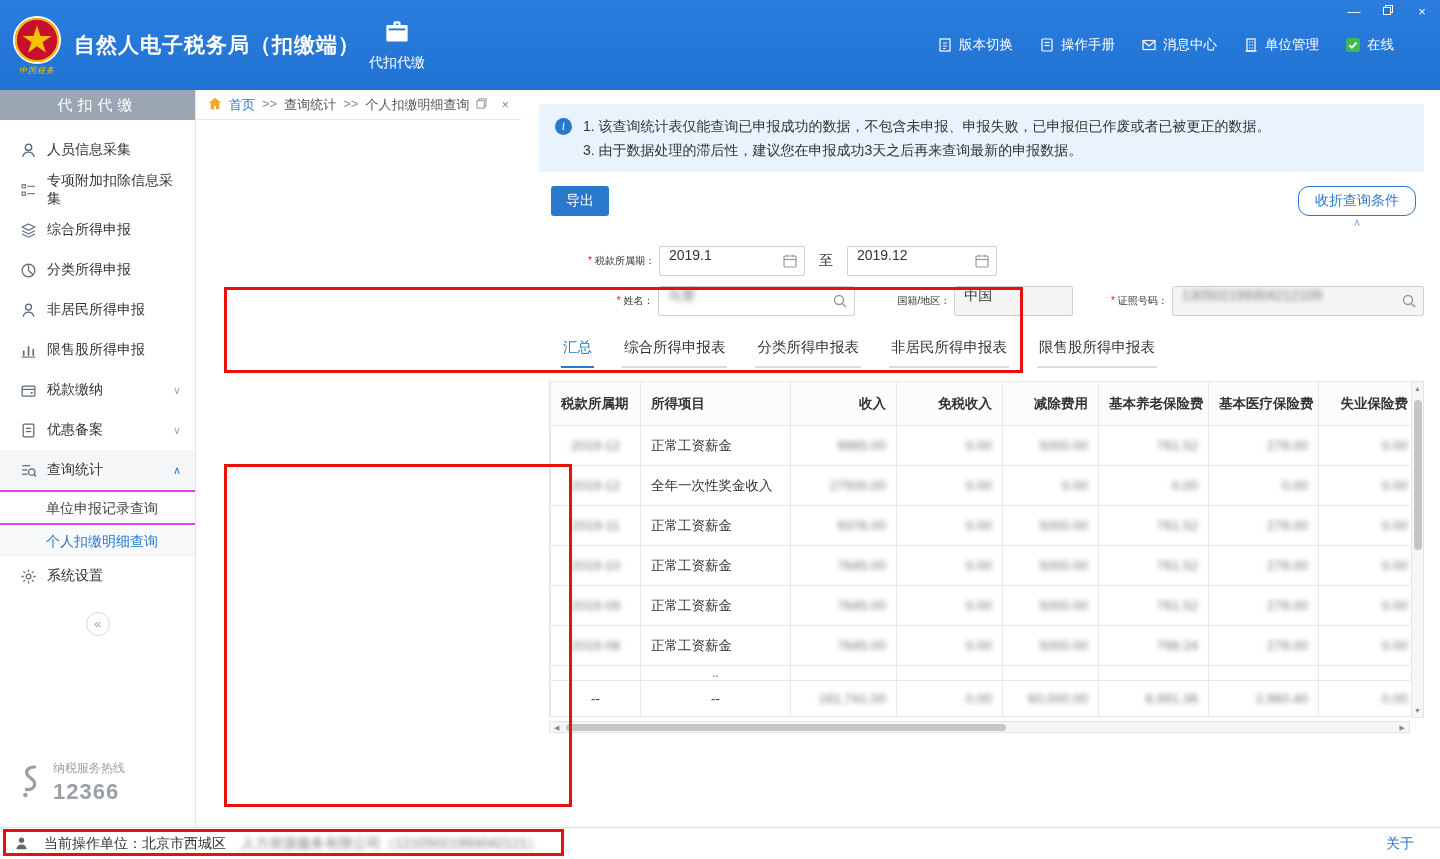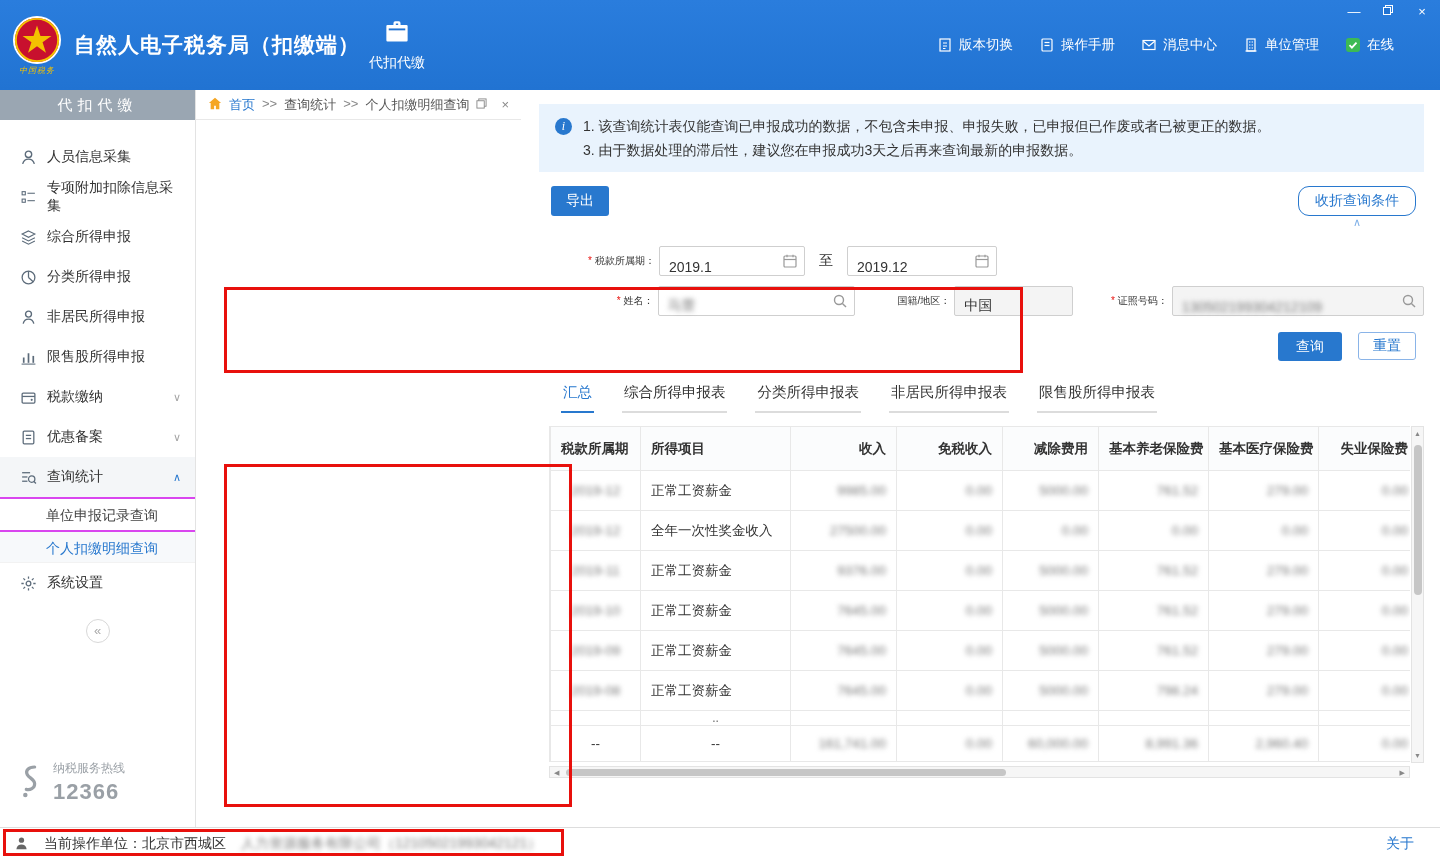--- a/index.html
+++ b/index.html
@@ -18,21 +18,21 @@
 .module-tab{position:absolute;left:352px;top:20px;width:90px;display:flex;flex-direction:column;align-items:center;gap:7px;font-size:14px;cursor:pointer}
 .top-nav{margin-left:auto;margin-right:46px;display:flex;align-items:center;gap:26px;font-size:13.5px}
 .tn-item{display:flex;align-items:center;gap:6px;cursor:pointer;white-space:nowrap}
 .tn-icon{display:inline-flex;width:16px;height:16px}
 .tn-icon svg{width:16px;height:16px}
 
 
 .main-row{display:flex;height:737px}
 .sidebar{width:196px;background:#fff;border-right:1px solid #e3e3e3;position:relative;flex:none}
 .side-header{height:30px;background:#9aa6b2;color:#fff;text-align:center;line-height:30px;font-size:15px;letter-spacing:5px}
-.side-nav{padding-top:17px}
+.side-nav{padding-top:10px}
 .side-item{height:40px;display:flex;align-items:center;padding:0 14px 0 20px;gap:10px;font-size:14px;color:#333;cursor:pointer}
 .side-item.expanded{background:#f4f6f8}
 .s-icon{width:17px;height:17px;color:#5c6b7a;display:inline-flex;flex:none}
 .s-icon svg{width:100%;height:100%}
 .chev{margin-left:auto;font-size:11px;color:#a5a5a5}
 .chev.up{color:#2878ce}
 .side-sub{height:33px;line-height:33px;padding-left:46px;font-size:14px;color:#444;border-top:2px solid #d946ef;cursor:pointer}
 .side-sub.active{color:#2878ce;background:#f7f9fb}
 .side-sub.last{border-bottom:1px solid #f2f2f2}
 .collapse-btn{width:24px;height:24px;border:1px solid #d8d8d8;border-radius:50%;color:#a9a9a9;text-align:center;line-height:21px;margin:16px auto 0;cursor:pointer;font-size:13px}
@@ -58,21 +58,21 @@
 .export-btn{width:58px;height:30px;margin-left:12px}
 .fold-wrap{display:flex;flex-direction:column;align-items:center;margin-right:8px}
 .fold-btn{height:30px;padding:0 16px;background:#fff;border:1px solid #2878ce;color:#2878ce;border-radius:11px;font-size:14px;cursor:pointer}
 .fold-caret{color:#7fb0e8;font-size:11px;margin-top:1px;line-height:1}
 
 .query-form{margin:16px 0 0 12px}
 .qf-row{display:flex;align-items:center;height:30px;margin-bottom:10px}
 .qf-label{display:inline-block;text-align:right;font-size:10px;color:#333;white-space:nowrap}
 .w104{width:104px}.w88{width:88px;margin-left:8px}
 .req{color:#e8100c;font-style:normal;margin-right:3px}
-.input{position:relative;height:30px;border:1px solid #cfcfcf;border-radius:2px;background:#fff;display:inline-flex;align-items:flex-end;padding:0 26px 0 9px;font-size:14px;margin-left:4px;cursor:text}
+.input{position:relative;height:30px;border:1px solid #cfcfcf;border-radius:2px;background:#fff;display:inline-flex;align-items:flex-start;padding:0 26px 0 9px;font-size:14px;margin-left:4px;cursor:text}
 .input.plain{padding-right:9px}
 .input.gray{background:#f4f4f4}
 .in-icon{position:absolute;right:6px;top:6px;width:16px;height:16px;display:inline-flex;cursor:pointer}
 .in-icon svg{width:16px;height:16px}
 .w146{width:146px}.w150{width:150px}.w200{width:200px}.w144{width:120px}.w255{width:255px}
 .to-label{margin:0 10px 0 14px;font-size:14px}
 
 .action-row{display:flex;justify-content:flex-end;gap:16px;margin:16px 8px 0 0}
 .query-btn{width:64px;height:29px}
 .reset-btn{width:58px;height:28px;background:#fff;border:1px solid #8ab4e8;color:#2878ce;border-radius:3px;font-size:14px;cursor:pointer}
@@ -402,24 +402,20 @@
               <span class="in-icon">
                   <svg viewBox="0 0 16 16">
                     <circle cx="7" cy="7" r="4.5" fill="none" stroke="#999" stroke-width="1.4"></circle>
                     <line x1="10.4" y1="10.4" x2="14" y2="14" stroke="#999" stroke-width="1.4"></line>
                   </svg>
                 </span>
             </div>
           </div>
         </div>
 
-        <div class="action-row">
-          <button class="btn-primary query-btn">查询</button>
-          <button class="reset-btn">重置</button>
-        </div>
 
         <div class="tabs">
             <div class="tab active">汇总</div>
             <div class="tab">综合所得申报表</div>
             <div class="tab">分类所得申报表</div>
             <div class="tab">非居民所得申报表</div>
             <div class="tab">限售股所得申报表</div>
           </div>
 
         <div class="table-zone">

